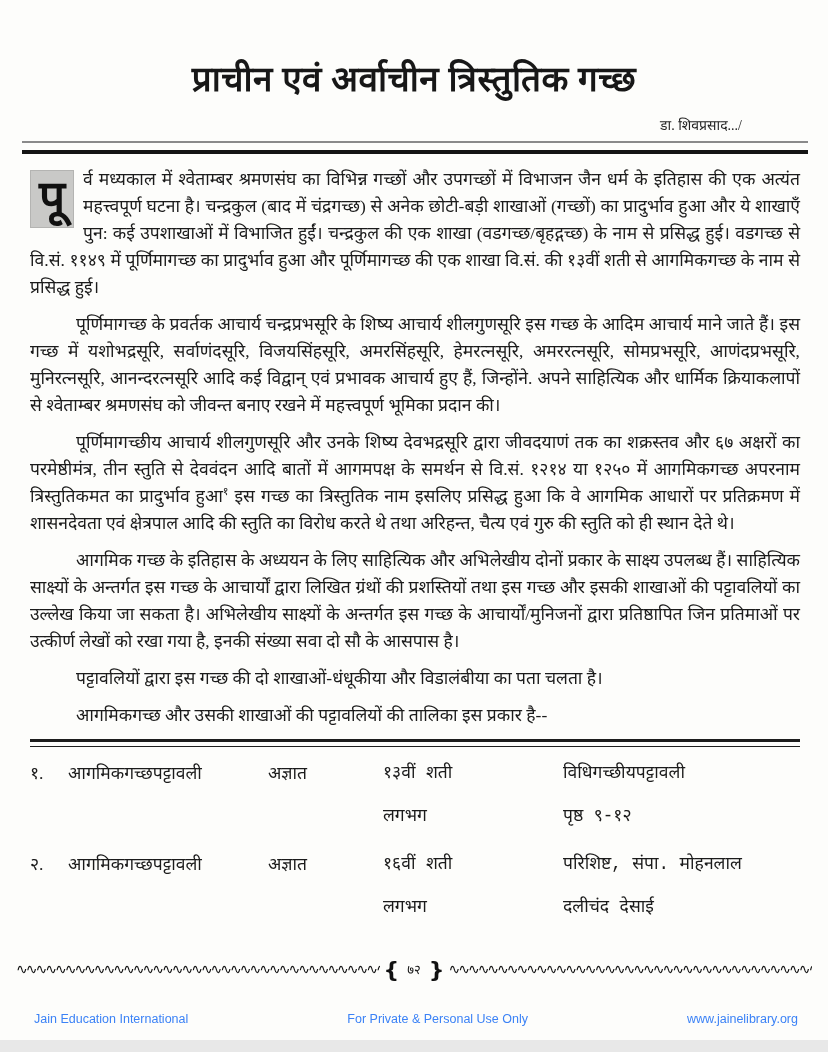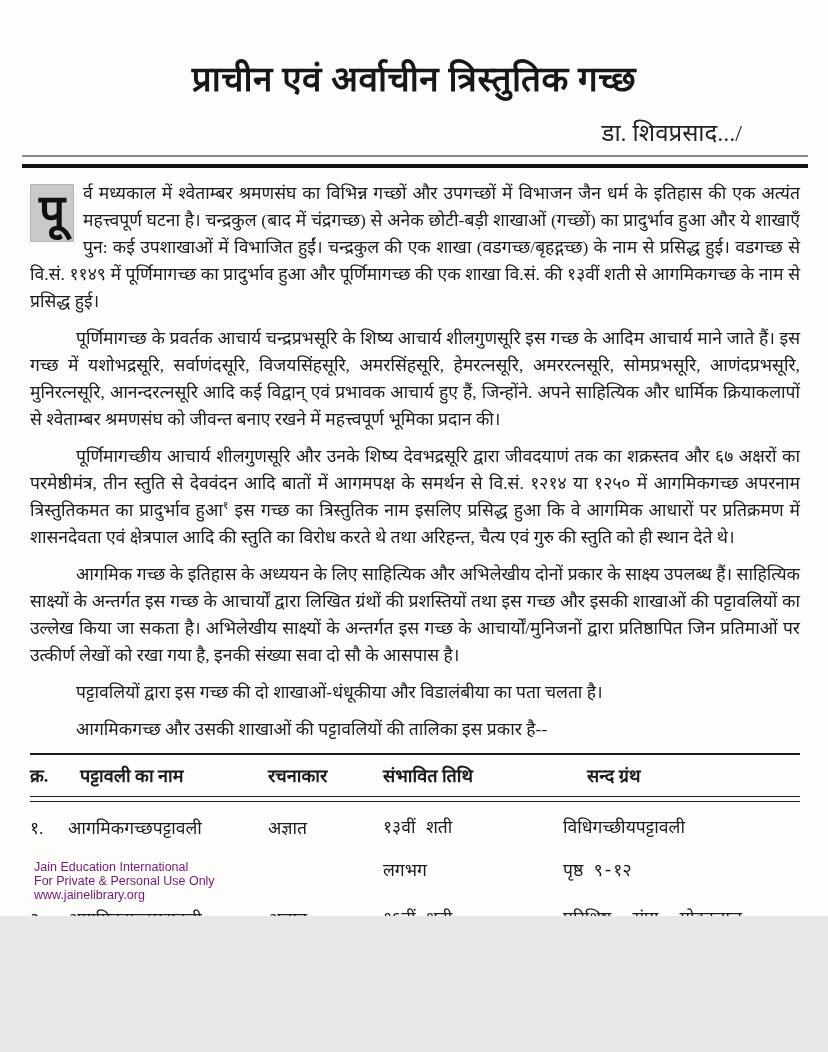--- a/index.html
+++ b/index.html
@@ -1,27 +1,27 @@
 <!DOCTYPE html>
 <html><head>
 <meta charset="utf-8">
 <style>
   html,body{margin:0;padding:0;background:#e8e8e8;}
   .page{
-    width:828px;height:916px;margin:0 auto;position:relative;
+    width:828px;height:1040px;margin:0 auto;position:relative;
     background:#fdfdfb;overflow:hidden;color:#1b1b1b;
     font-family:"Liberation Serif","DejaVu Serif",serif;
   }
   
   .title{
     margin:0;padding-top:54px;text-align:center;
     font-size:35px;font-weight:bold;letter-spacing:.5px;color:#171717;
   }
   .byline{
-    text-align:right;margin:14px 86px 0 0;font-size:24px;color:#222;
+    text-align:right;margin:14px 86px 0 0;font-size:14px;color:#222;
   }
   .rule-double{
     margin:7px 20px 0 22px;height:7px;
     border-top:2px solid #8a8a8a;border-bottom:4px solid #141414;
   }
   
   .article{margin:12px 28px 0 30px;font-size:17.5px;line-height:27px;text-align:justify;}
   .article p{margin:0 0 10px 0;}
   .article p.indent{text-indent:46px;}
   .dropcap{
@@ -53,21 +53,21 @@
   }
   .orn-side{flex:1;overflow:hidden;white-space:nowrap;letter-spacing:-2px;}
   .orn-center{flex:0 0 auto;padding:0 4px;font-size:16px;display:flex;align-items:center;gap:8px;}
   .orn-brace{font-size:22px;font-weight:bold;}
   .orn-page{font-size:13px;}
   
   .footer{
     position:absolute;left:34px;right:30px;bottom:14px;
     display:flex;justify-content:space-between;
     font-family:"Liberation Sans","DejaVu Sans",sans-serif;
-    font-size:12.5px;color:#701a75;flex-direction:column;
+    font-size:12.5px;color:#3b82f6;
   }
 </style>
 </head>
 <body>
 
 <div class="page">
 
   <h1 class="title">प्राचीन एवं अर्वाचीन त्रिस्तुतिक गच्छ</h1>
   <div class="byline">डा. शिवप्रसाद.../</div>
   <div class="rule-double"></div>
@@ -81,27 +81,20 @@
     <p class="indent">
       <span>पूर्णिमागच्छीय आचार्य शीलगुणसूरि और उनके शिष्य देवभद्रसूरि द्वारा जीवदयाणं तक का शक्रस्तव और ६७ अक्षरों का परमेष्ठीमंत्र, तीन स्तुति से देववंदन आदि बातों में आगमपक्ष के समर्थन से वि.सं. १२१४ या १२५० में आगमिकगच्छ अपरनाम त्रिस्तुतिकमत का प्रादुर्भाव हुआ</span><sup class="fn">१</sup><span> इस गच्छ का त्रिस्तुतिक नाम इसलिए प्रसिद्ध हुआ कि वे आगमिक आधारों पर प्रतिक्रमण में शासनदेवता एवं क्षेत्रपाल आदि की स्तुति का विरोध करते थे तथा अरिहन्त, चैत्य एवं गुरु की स्तुति को ही स्थान देते थे।</span>
     </p>
     <p class="indent">आगमिक गच्छ के इतिहास के अध्ययन के लिए साहित्यिक और अभिलेखीय दोनों प्रकार के साक्ष्य उपलब्ध हैं। साहित्यिक साक्ष्यों के अन्तर्गत इस गच्छ के आचार्यों द्वारा लिखित ग्रंथों की प्रशस्तियों तथा इस गच्छ और इसकी शाखाओं की पट्टावलियों का उल्लेख किया जा सकता है। अभिलेखीय साक्ष्यों के अन्तर्गत इस गच्छ के आचार्यों/मुनिजनों द्वारा प्रतिष्ठापित जिन प्रतिमाओं पर उत्कीर्ण लेखों को रखा गया है, इनकी संख्या सवा दो सौ के आसपास है।</p>
     <p class="indent">पट्टावलियों द्वारा इस गच्छ की दो शाखाओं-धंधूकीया और विडालंबीया का पता चलता है।</p>
     <p class="indent">आगमिकगच्छ और उसकी शाखाओं की पट्टावलियों की तालिका इस प्रकार है--</p>
   </div>
 
   <div class="tbl">
     <div class="tbl-rule-top"></div>
-    <div class="tbl-head">
-      <div>क्र.</div>
-      <div class="th-name">पट्टावली का नाम</div>
-      <div>रचनाकार</div>
-      <div>संभावित तिथि</div>
-      <div class="th-ref">सन्द ग्रंथ</div>
-    </div>
     <div class="tbl-rule-double"></div>
 
     <div class="tbl-row">
       <div class="cell">१.</div>
       <div class="cell">आगमिकगच्छपट्टावली</div>
       <div class="cell">अज्ञात</div>
       <div class="cell">
         <div>१३वीं शती</div>
         <div>लगभग</div>
       </div>

